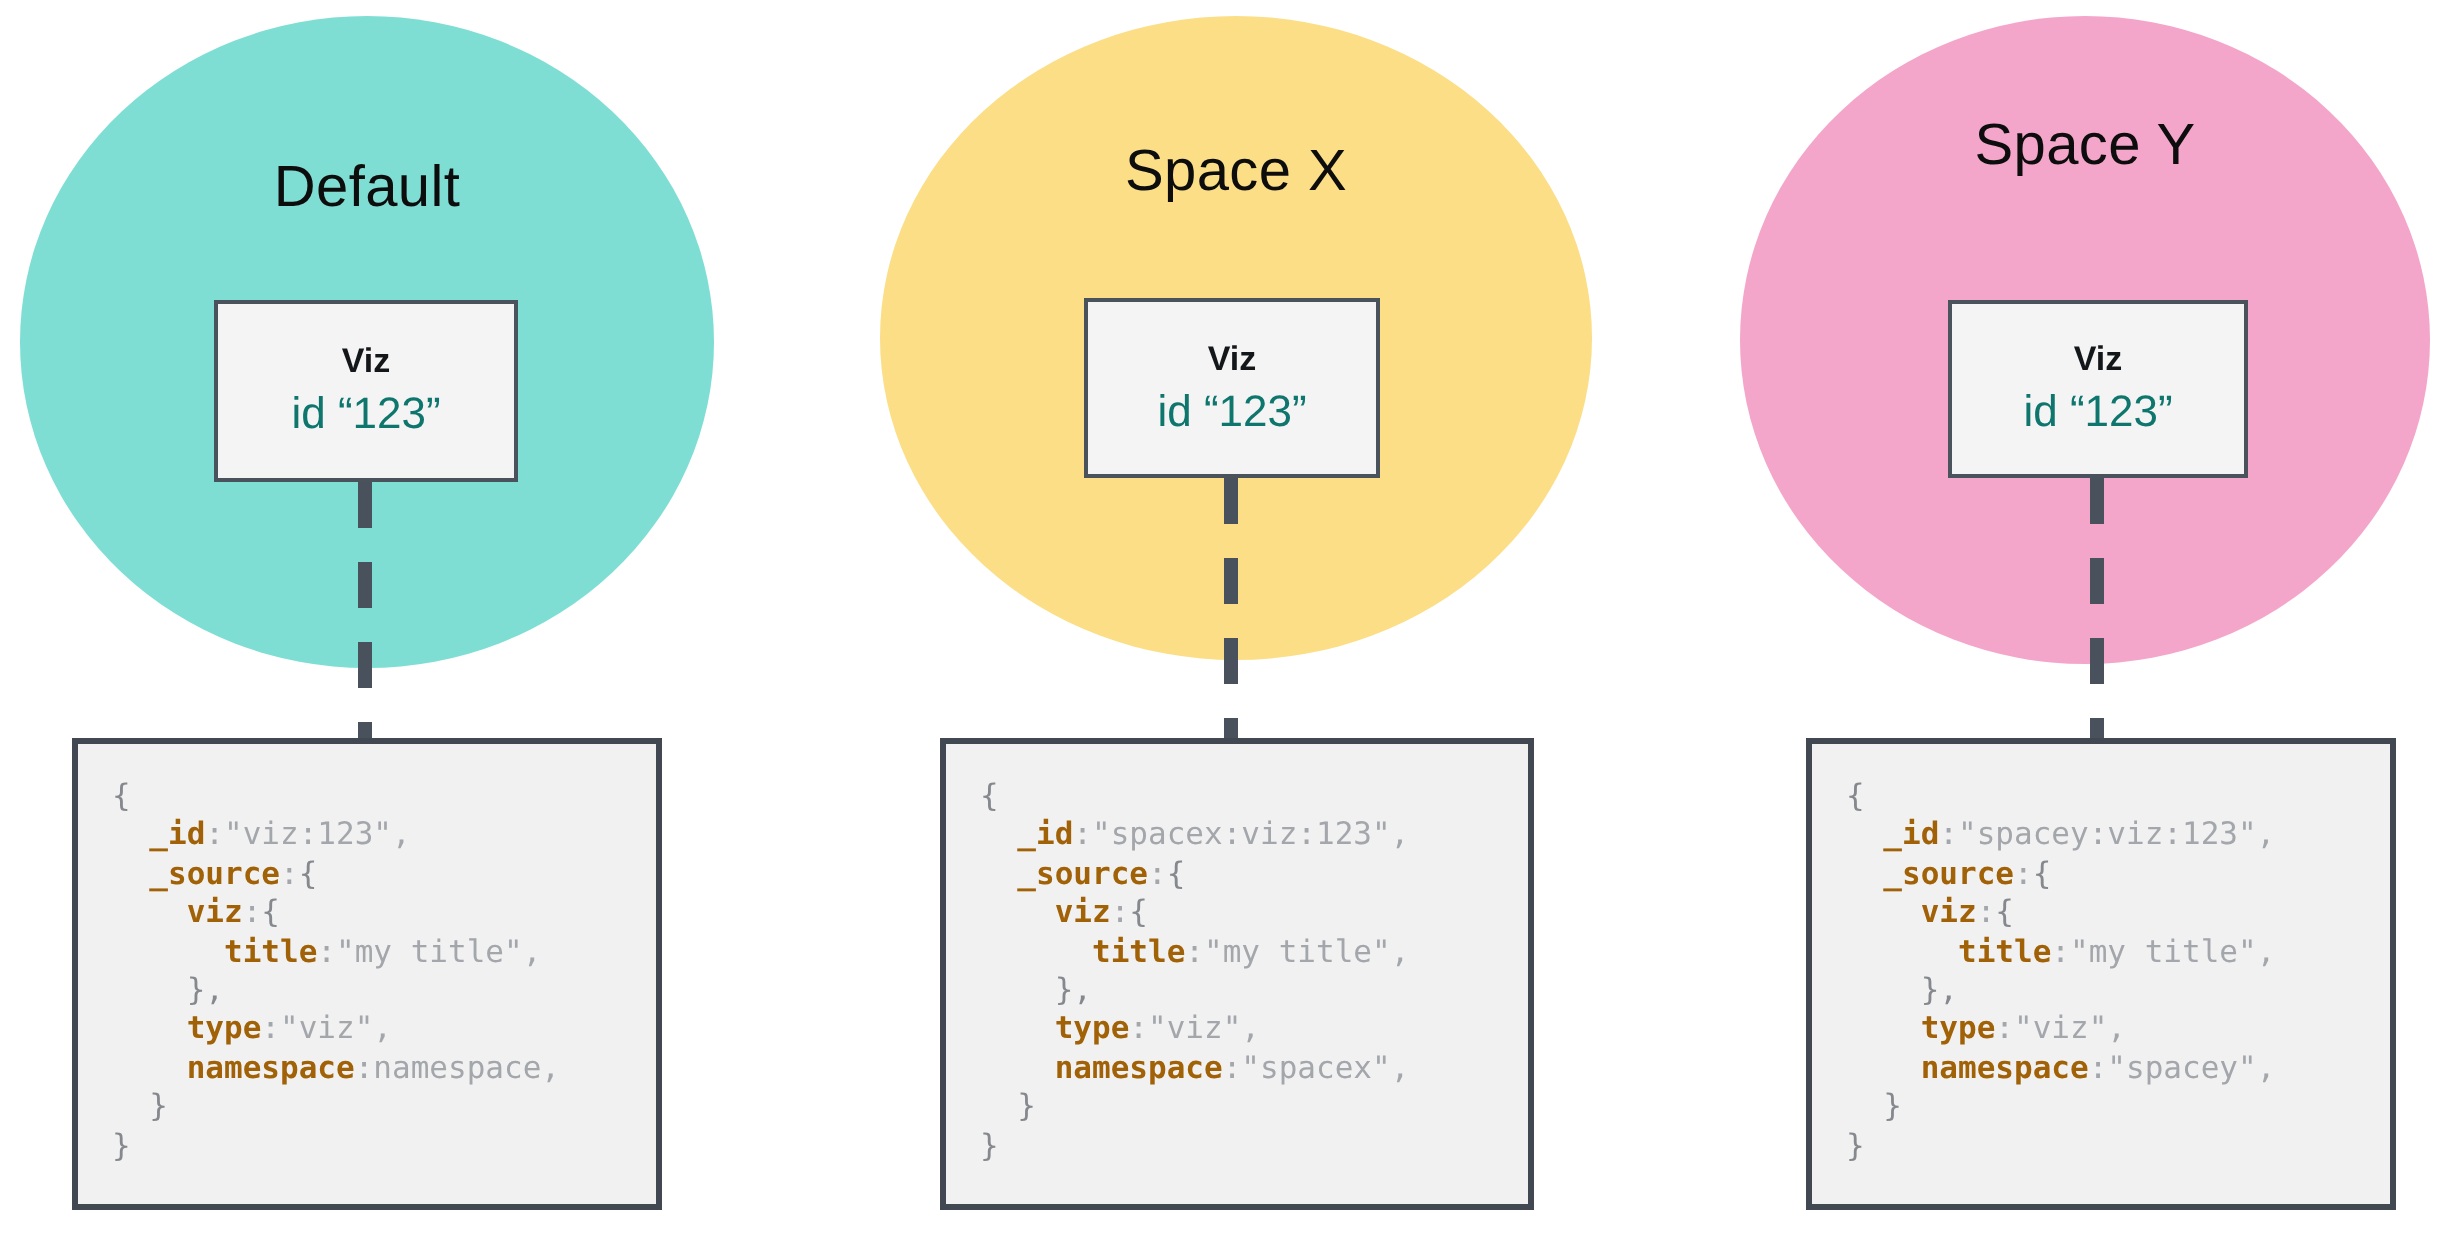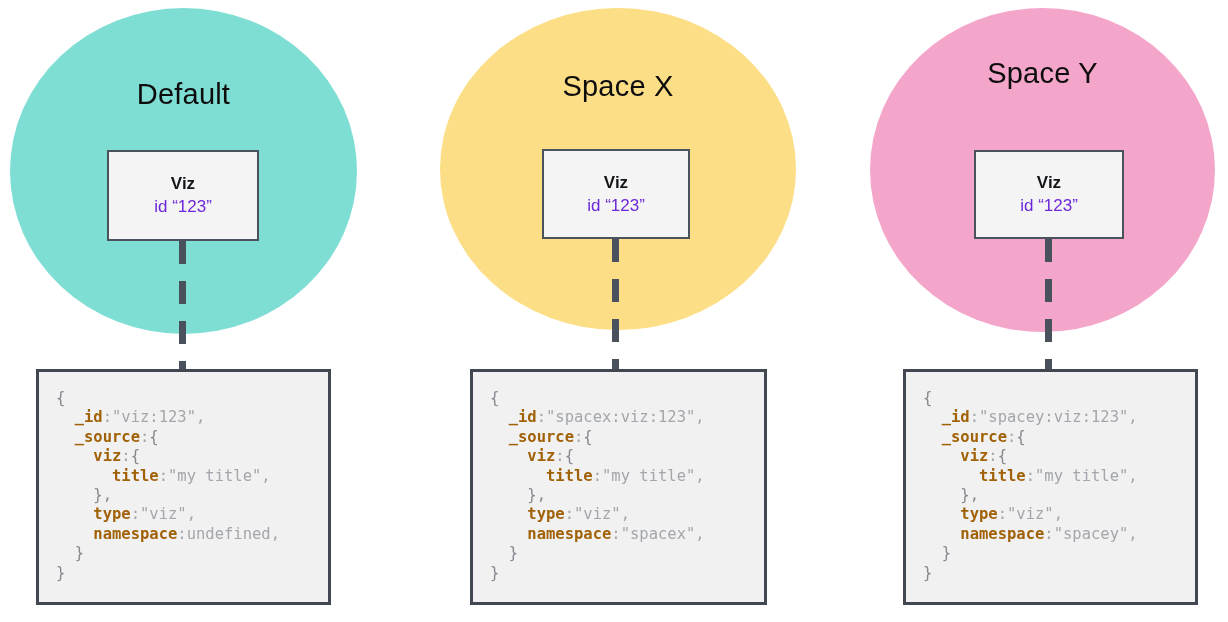--- a/index.html
+++ b/index.html
@@ -24,21 +24,21 @@
   .viz-box{
     position:absolute;z-index:3;box-sizing:border-box;
     background:#f4f4f4;border:2px solid #4a525b;
     display:flex;flex-direction:column;align-items:center;justify-content:center;
     gap:3px;
   }
   .col1 .viz-box{left:107px;top:150px;width:152px;height:91px;}
   .col2 .viz-box{left:542px;top:149px;width:148px;height:90px;}
   .col3 .viz-box{left:974px;top:150px;width:150px;height:89px;}
   .viz-title{font-size:17px;font-weight:bold;color:#14171a;}
-  .viz-id{font-size:17px;color:#6d28d9;}
+  .viz-id{font-size:22px;color:#0f766e;}
   .connector{position:absolute;z-index:1;}
   .col1 .connector{left:179px;top:241px;}
   .col2 .connector{left:612px;top:239px;}
   .col3 .connector{left:1045px;top:239px;}
   .code-box{
     position:absolute;z-index:2;box-sizing:border-box;
     background:#f1f1f2;border:3px solid #414852;
     padding:17px 0 0 17px;
   }
   .col1 .code-box{left:36px;top:369px;width:295px;height:236px;}
@@ -67,21 +67,21 @@
     <div class="viz-id">id “123”</div>
   </div>
   <div class="code-box">
       <div class="code-line"><span class="cb">{</span></div>
       <div class="code-line"><span class="cw">  </span><span class="ck">_id</span><span class="cv">:"viz:123",</span></div>
       <div class="code-line"><span class="cw">  </span><span class="ck">_source</span><span class="cv">:</span><span class="cb">{</span></div>
       <div class="code-line"><span class="cw">    </span><span class="ck">viz</span><span class="cv">:</span><span class="cb">{</span></div>
       <div class="code-line"><span class="cw">      </span><span class="ck">title</span><span class="cv">:"my title",</span></div>
       <div class="code-line"><span class="cw">    </span><span class="cb">},</span></div>
       <div class="code-line"><span class="cw">    </span><span class="ck">type</span><span class="cv">:"viz",</span></div>
-      <div class="code-line"><span class="cw">    </span><span class="ck">namespace</span><span class="cv">:undefined,</span></div>
+      <div class="code-line"><span class="cw">    </span><span class="ck">namespace</span><span class="cv">:namespace,</span></div>
       <div class="code-line"><span class="cw">  </span><span class="cb">}</span></div>
       <div class="code-line"><span class="cb">}</span></div>
     </div>
 </div>
 
 <div class="col col2">
   <div class="circle" style="background: rgb(251, 222, 133);"></div>
   <div class="space-title">Space X</div>
   <svg class="connector" width="7" height="141">
     <line x1="3.5" y1="0" x2="3.5" y2="141" stroke-width="7" stroke-dasharray="23 17" stroke="#49525c"></line>

